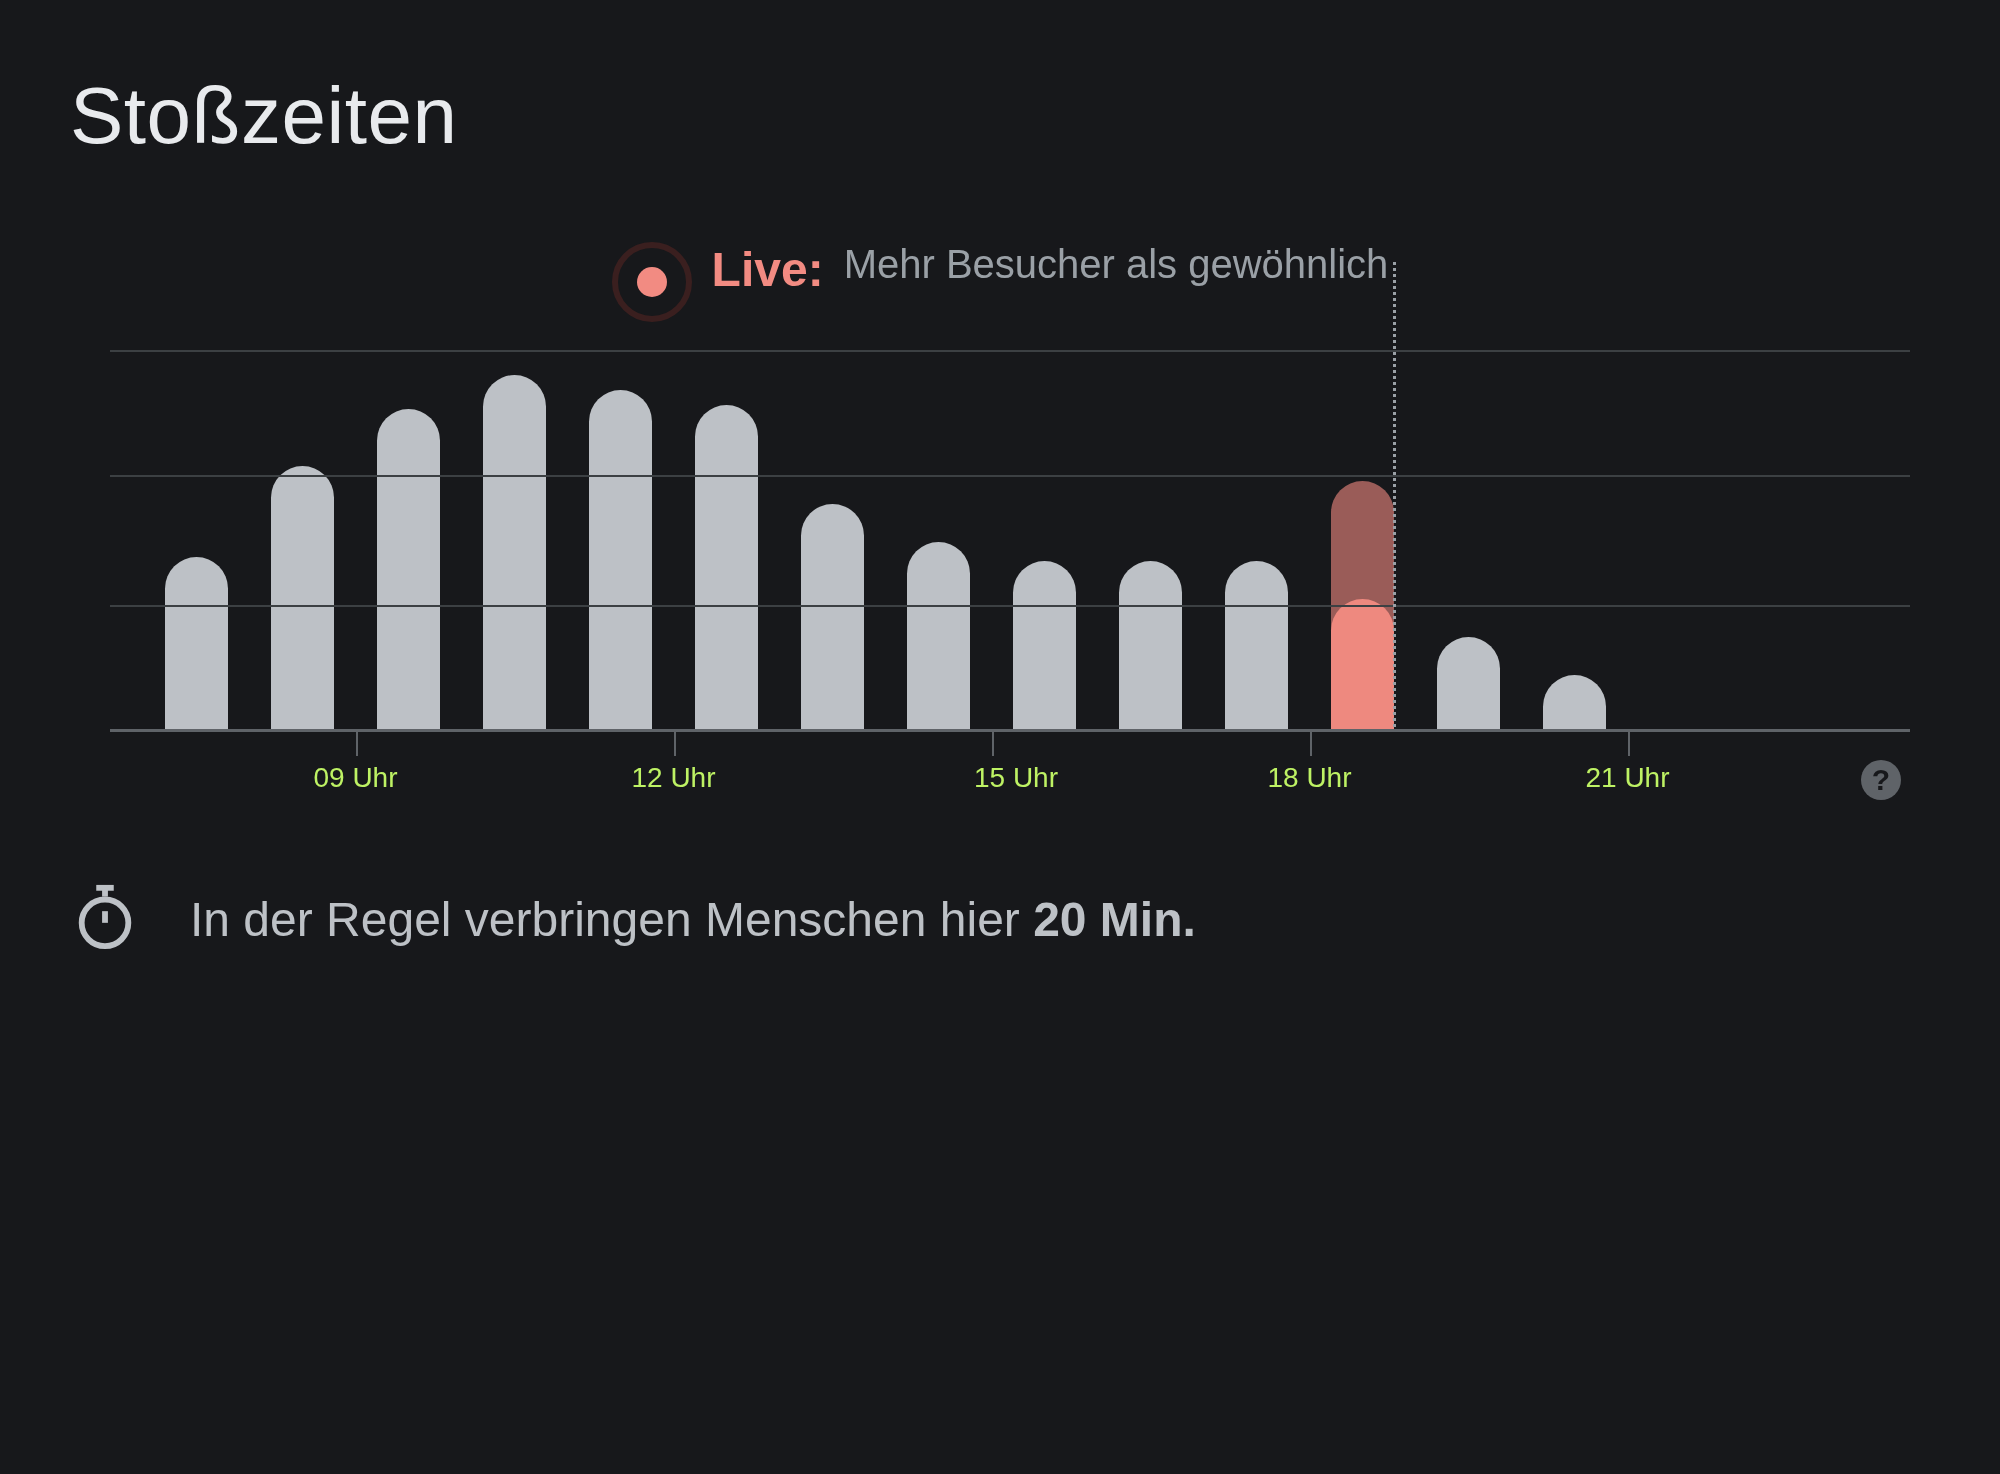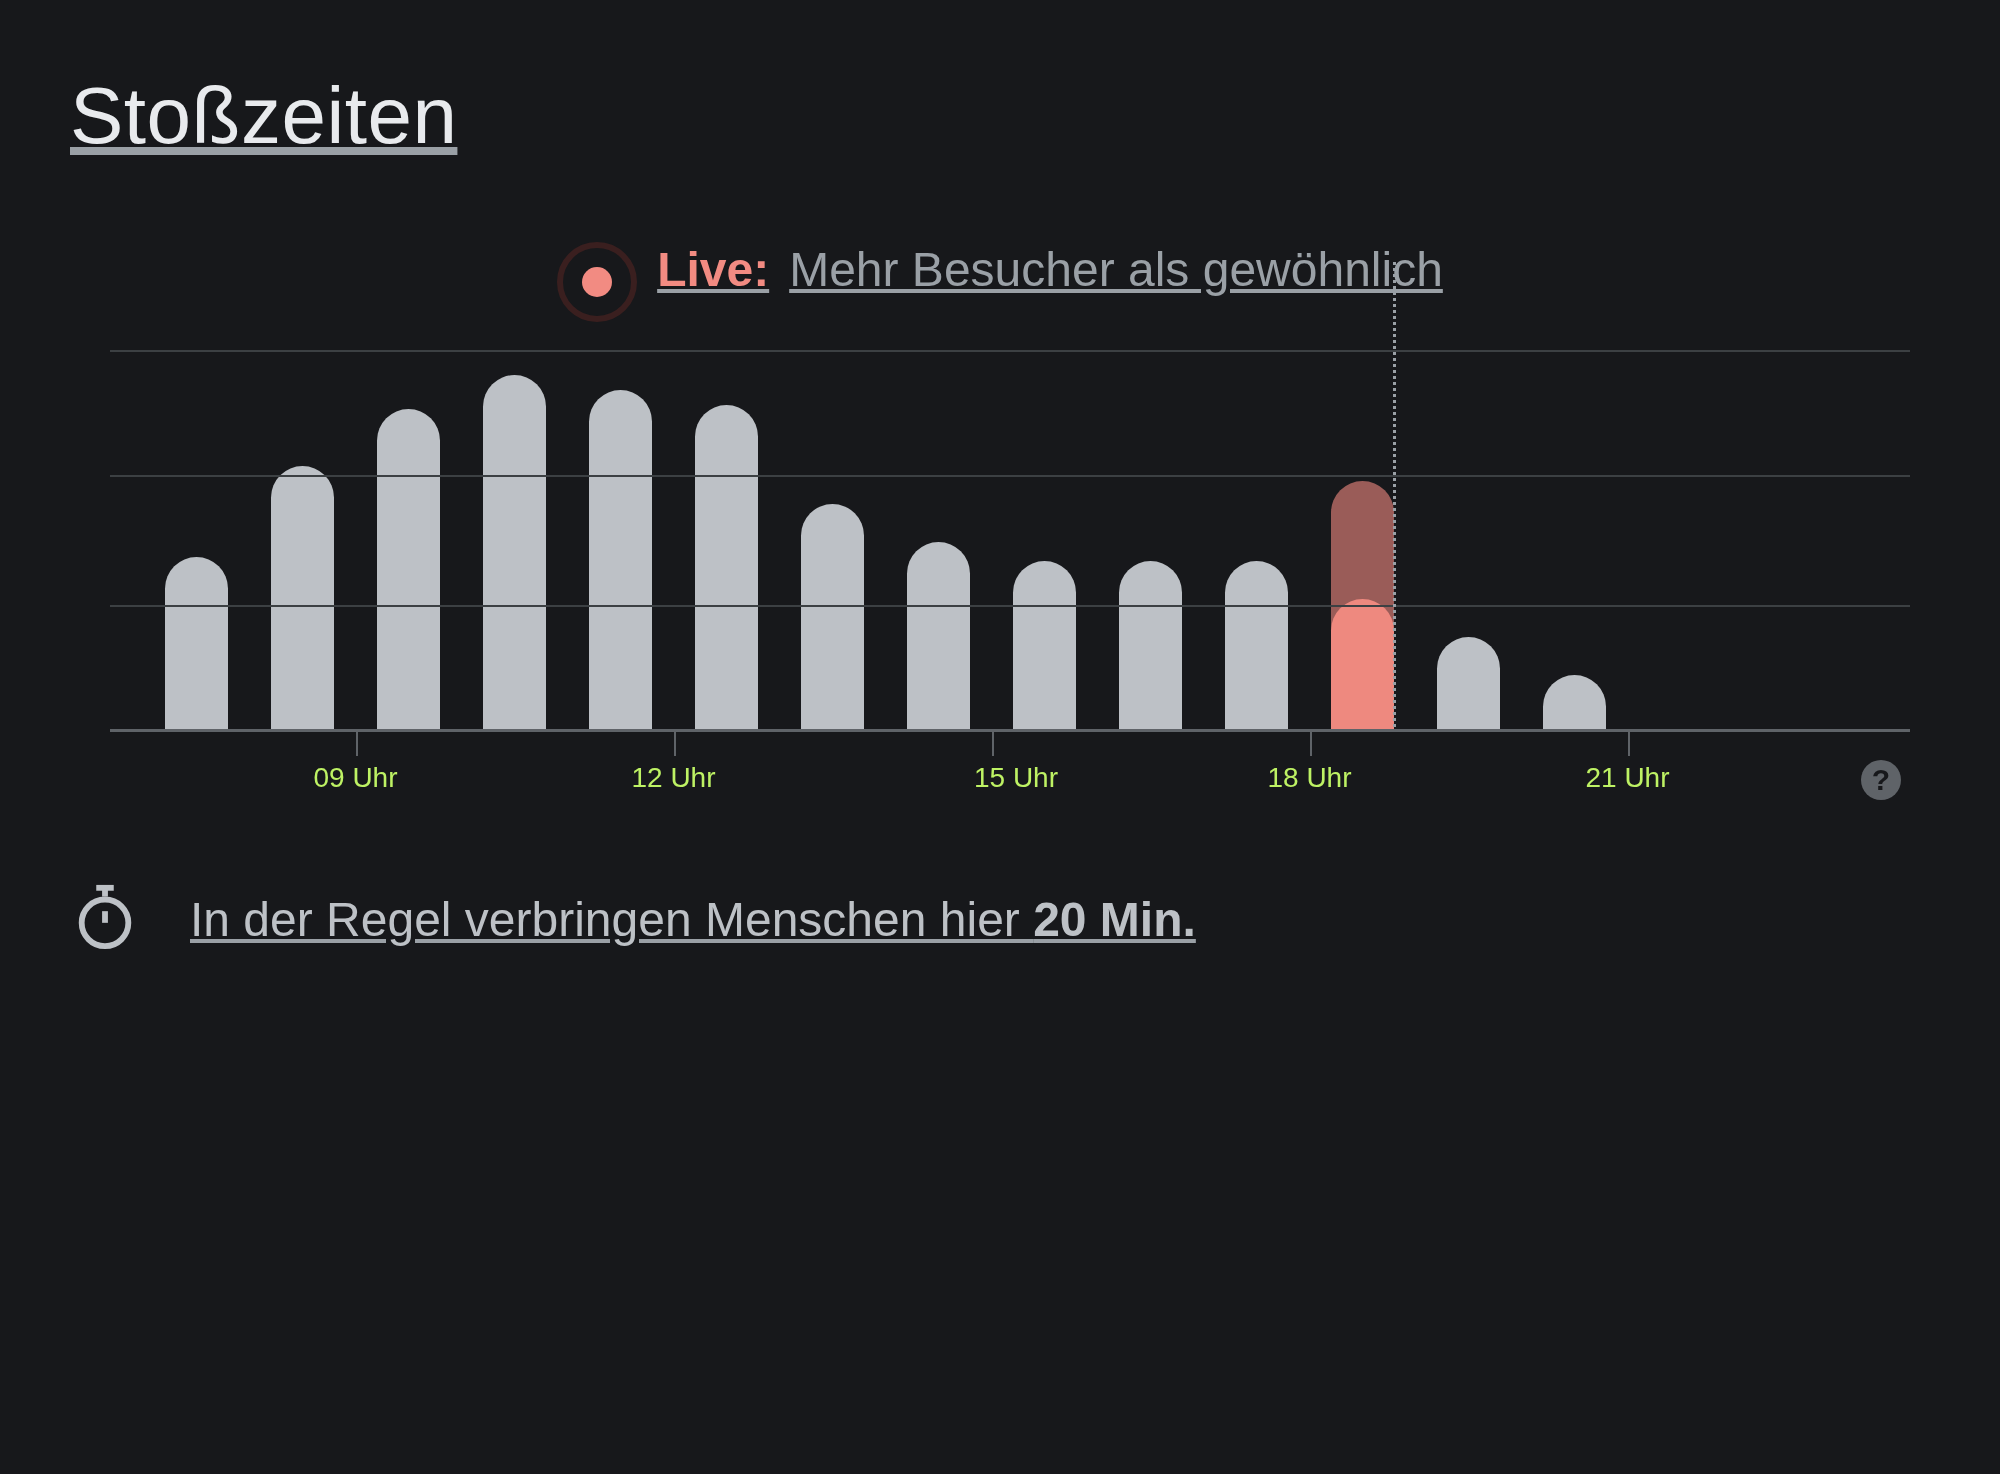--- a/index.html
+++ b/index.html
@@ -10,21 +10,20 @@
     background: #17181b;
     font-family: -apple-system, "Helvetica Neue", Arial, sans-serif;
     color: #9aa0a6;
     overflow: hidden;
   }
   .container {
     box-sizing: border-box;
     padding: 70px 70px 60px 70px;
     width: 100%;
     height: 100%;
-    text-decoration: underline;
   }
   .title {
     color: #e8eaed;
     font-size: 80px;
     font-weight: 500;
     margin: 0 0 80px 0;
     letter-spacing: 0.5px;
   }
   .tabs {
     display: flex;
@@ -77,21 +76,21 @@
     border-radius: 50%;
     background: #f28b82;
   }
   .live-label {
     color: #f28b82;
     font-size: 48px;
     font-weight: 600;
   }
   .live-text {
     color: #9aa0a6;
-    font-size: 48px;
+    font-size: 40px;
     font-weight: 400;
   }
   .chart-wrap {
     position: relative;
     margin: 0 40px;
     width: 1800px;
     height: 460px; 
   }
   .plot {
     position: absolute;

